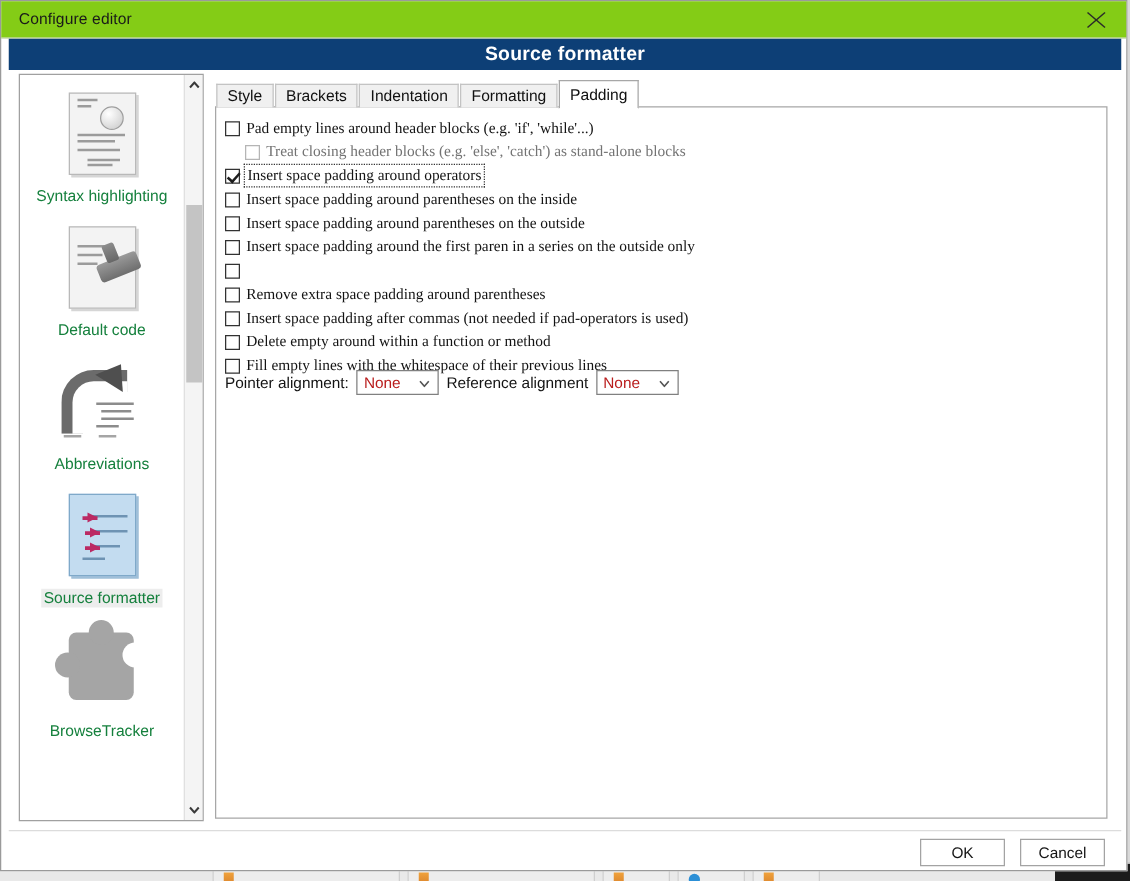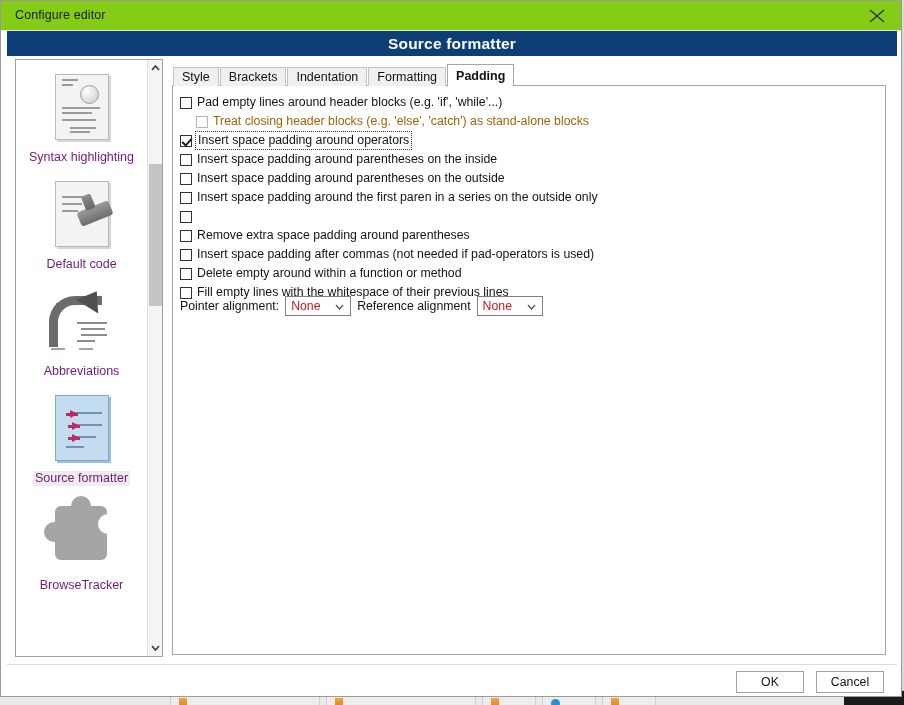--- a/index.html
+++ b/index.html
@@ -143,21 +143,21 @@
     cursor: pointer;
     box-sizing: border-box;
   }
   .side-icon {
     width: 70px; height: 72px;
     position: relative;
     margin-bottom: 6px;
   }
   .side-label {
     font-size: 12.5px;
-    color: #701a75;
+    color: #15803d;
     text-align: center;
     padding: 0 2px;
     line-height: 15px;
   }
   .side-item.selected .side-label {
     background: #ededed;
   }
 
   
   .ic-page {
@@ -313,38 +313,39 @@
     border-bottom: none;
     margin-right: 1px;
     cursor: pointer;
     box-sizing: border-box;
   }
   .tab.active {
     background: #ffffff;
     height: 23px;
     border: 1px solid #a7a7a7;
     border-bottom: 1px solid #ffffff;
-    font-weight: bold;
+    font-weight: normal;
     margin-bottom: -1px;
   }
 
   .tabpanel {
     position: absolute;
     left: 171px; top: 84px;
     width: 714px; height: 570px;
     background: #ffffff;
     border: 1px solid #a7a7a7;
     box-sizing: border-box;
   }
 
   
   .cb-list {
     position: absolute;
     left: 7px; top: 7px;
     width: 700px;
+    font-family: Liberation Serif, serif;
   }
   .cb-row {
     height: 19px;
     display: flex;
     align-items: center;
     cursor: pointer;
   }
   .cb-row.indent { padding-left: 16px; }
   .cb-box {
     width: 12px; height: 12px;
@@ -364,21 +365,21 @@
     border: solid #1d1d1d;
     border-width: 0 2px 2px 0;
     transform: rotate(42deg);
   }
   .cb-label {
     font-size: 12.3px;
     color: #131313;
     white-space: nowrap;
     line-height: 15px;
   }
-  .cb-row.disabled .cb-label { color: #a16207; }
+  .cb-row.disabled .cb-label { color: #737373; }
   .cb-row.focused .cb-label {
     outline: 1px dotted #333333;
     outline-offset: 1px;
     padding: 0 1px;
     text-align: center;
   }
 
   
   .align-row {
     position: absolute;

